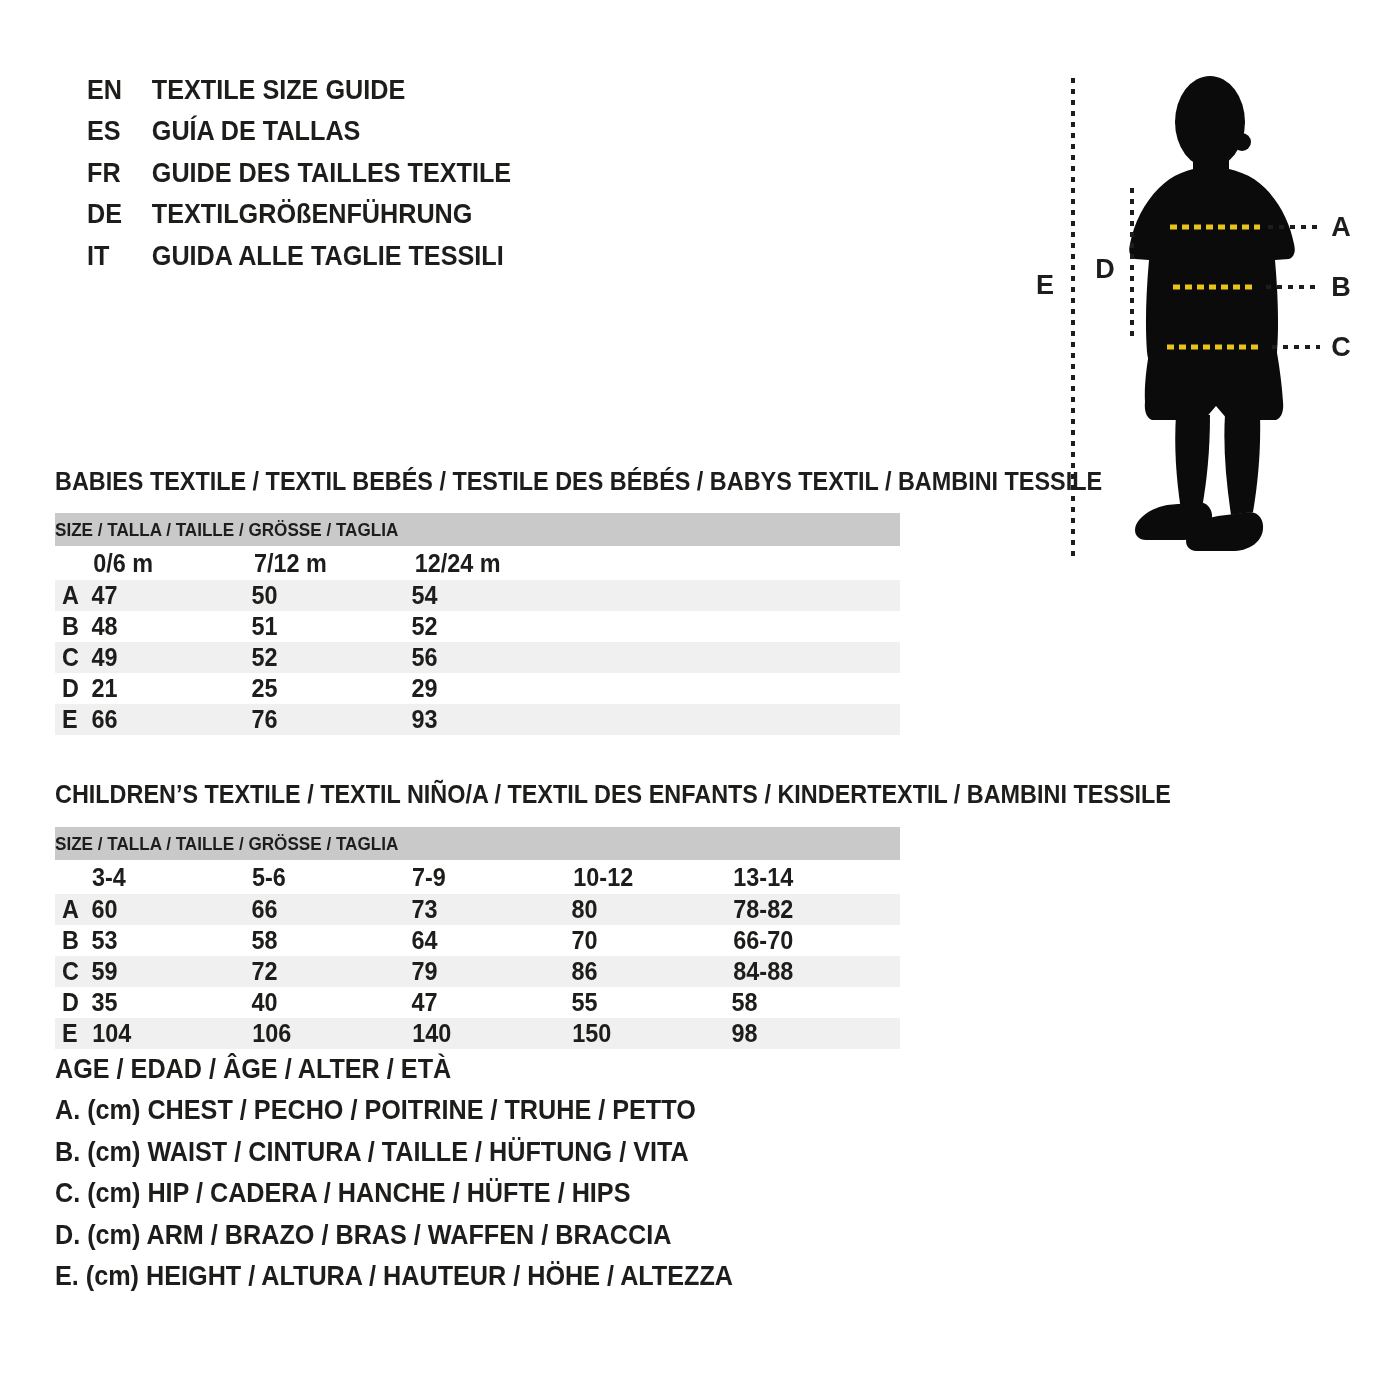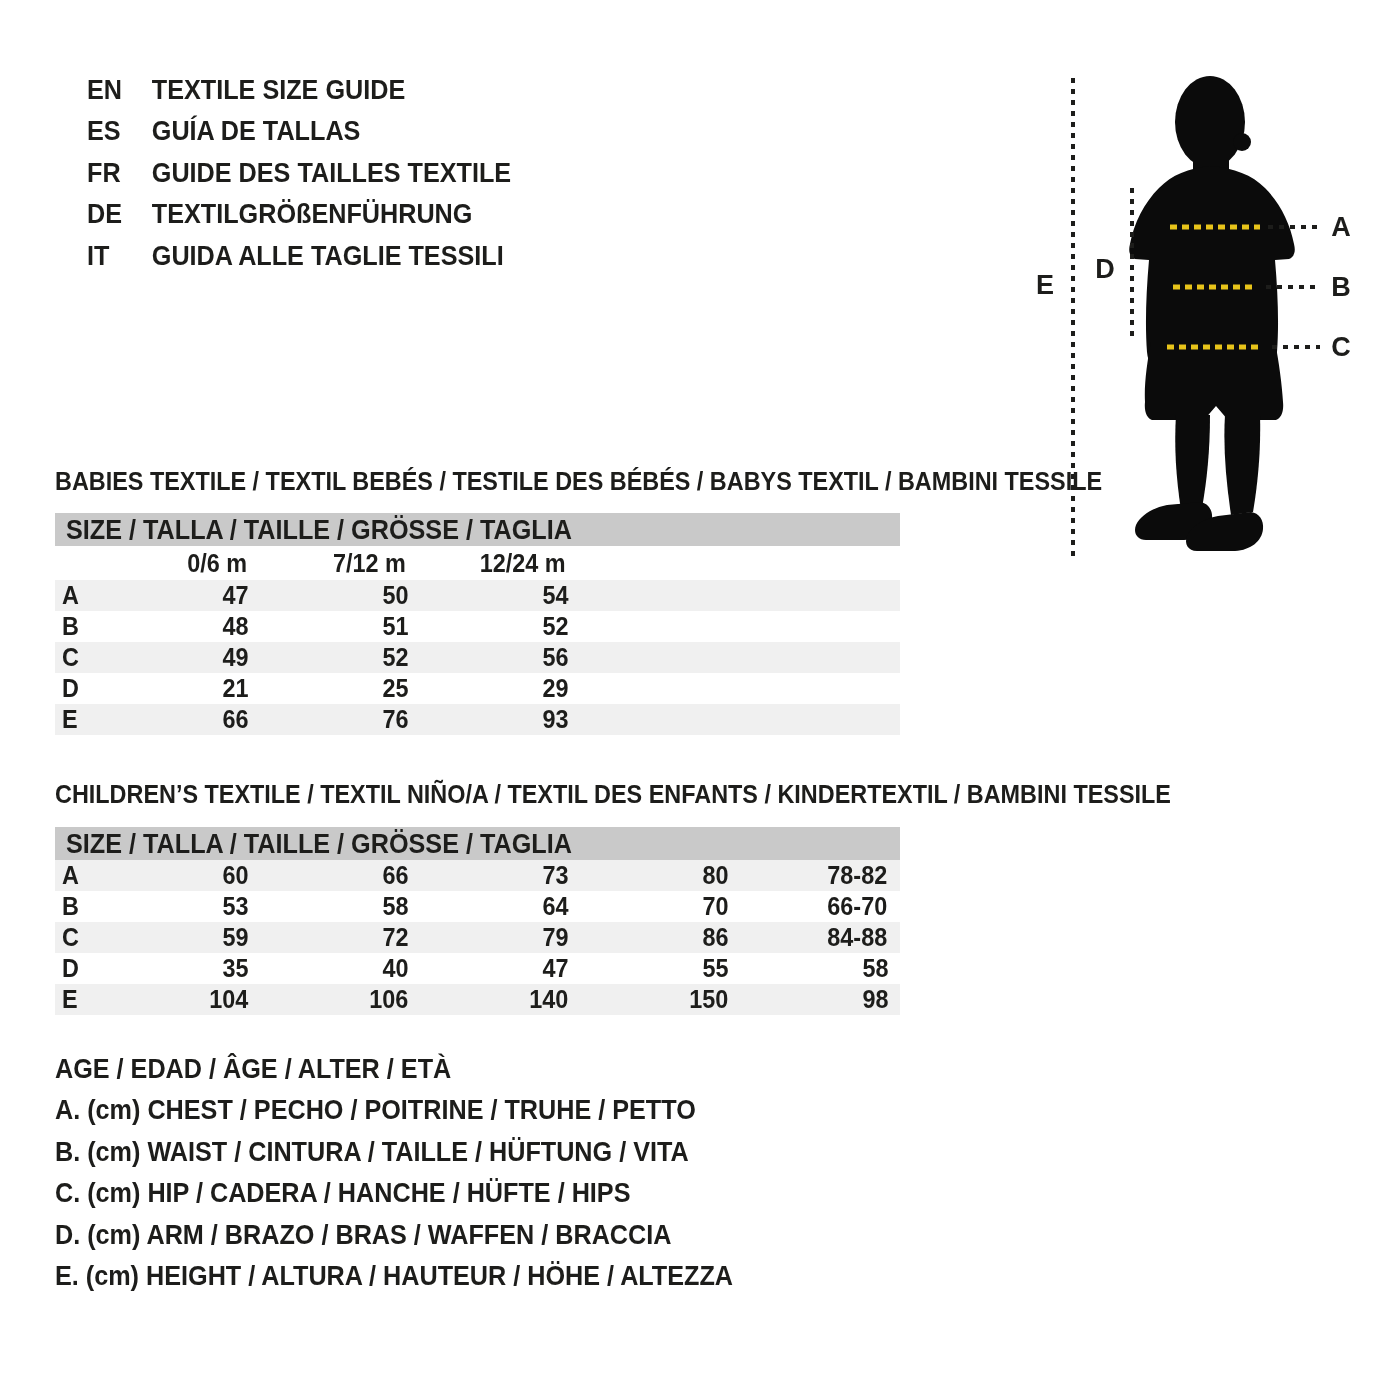--- a/index.html
+++ b/index.html
@@ -16,27 +16,27 @@
   .lang-block{left:55px;top:69px;margin-left:32px;}
   .lang-row{display:flex;height:41.5px;align-items:center;font-size:28px;font-weight:700;}
   .lang-code{width:72px;flex:0 0 72px;}
 
   
   .section-title{left:55px;height:30px;line-height:30px;font-size:26px;font-weight:700;}
 
   
   .sizetable{left:55px;width:845px;}
   .size-bar{height:33px;background:#c9c9c9;display:flex;align-items:center;
-            padding-left:11px;box-sizing:border-box;font-size:28px;font-weight:700;}
+            box-sizing:border-box;font-size:19px;font-weight:700;}
   .cols{display:flex;height:34px;align-items:center;font-size:26px;font-weight:700;}
   .trow{display:flex;height:31px;align-items:center;font-size:26px;font-weight:700;}
   .trow.stripe{background:#f0f0f0;}
   .rlabel{width:35px;flex:0 0 35px;padding-left:7px;box-sizing:border-box;}
   .rlabel>span{display:inline-block;transform:scaleX(0.9);transform-origin:0 50%;}
-  .cell{width:160px;flex:0 0 160px;display:flex;justify-content:flex-end;}
+  .cell{width:160px;flex:0 0 160px;display:flex;justify-content:flex-start;}
   .cell>span{display:inline-block;transform:scaleX(0.9);white-space:nowrap;}
 
   
   .legend-block{left:55px;top:1048px;}
   .legend-row{display:flex;align-items:center;height:41.5px;font-size:28px;font-weight:700;}
 
   
   .figlabel{font-family:"Liberation Sans", sans-serif;font-size:27px;font-weight:700;fill:#1d1d1b;}
 </style>
 </head>
@@ -194,20 +194,38 @@
       </span>
   </div>
 </div>
 
 <div class="abs section-title cond" style="top:779px;">CHILDREN’S TEXTILE / TEXTIL NIÑO/A / TEXTIL DES ENFANTS / KINDERTEXTIL / BAMBINI TESSILE</div>
 
 <div class="abs sizetable" style="top:827px;">
   <div class="size-bar">
     <span class="cond">SIZE / TALLA / TAILLE / GRÖSSE / TAGLIA</span>
   </div>
+  <div class="cols">
+    <span class="rlabel"></span>
+    <span class="cell">
+        <span>3-4</span>
+      </span>
+    <span class="cell">
+        <span>5-6</span>
+      </span>
+    <span class="cell">
+        <span>7-9</span>
+      </span>
+    <span class="cell">
+        <span>10-12</span>
+      </span>
+    <span class="cell">
+        <span>13-14</span>
+      </span>
+  </div>
   <div class="trow stripe">
     <span class="rlabel"><span>A</span></span>
     <span class="cell">
         <span>60</span>
       </span>
     <span class="cell">
         <span>66</span>
       </span>
     <span class="cell">
         <span>73</span>

